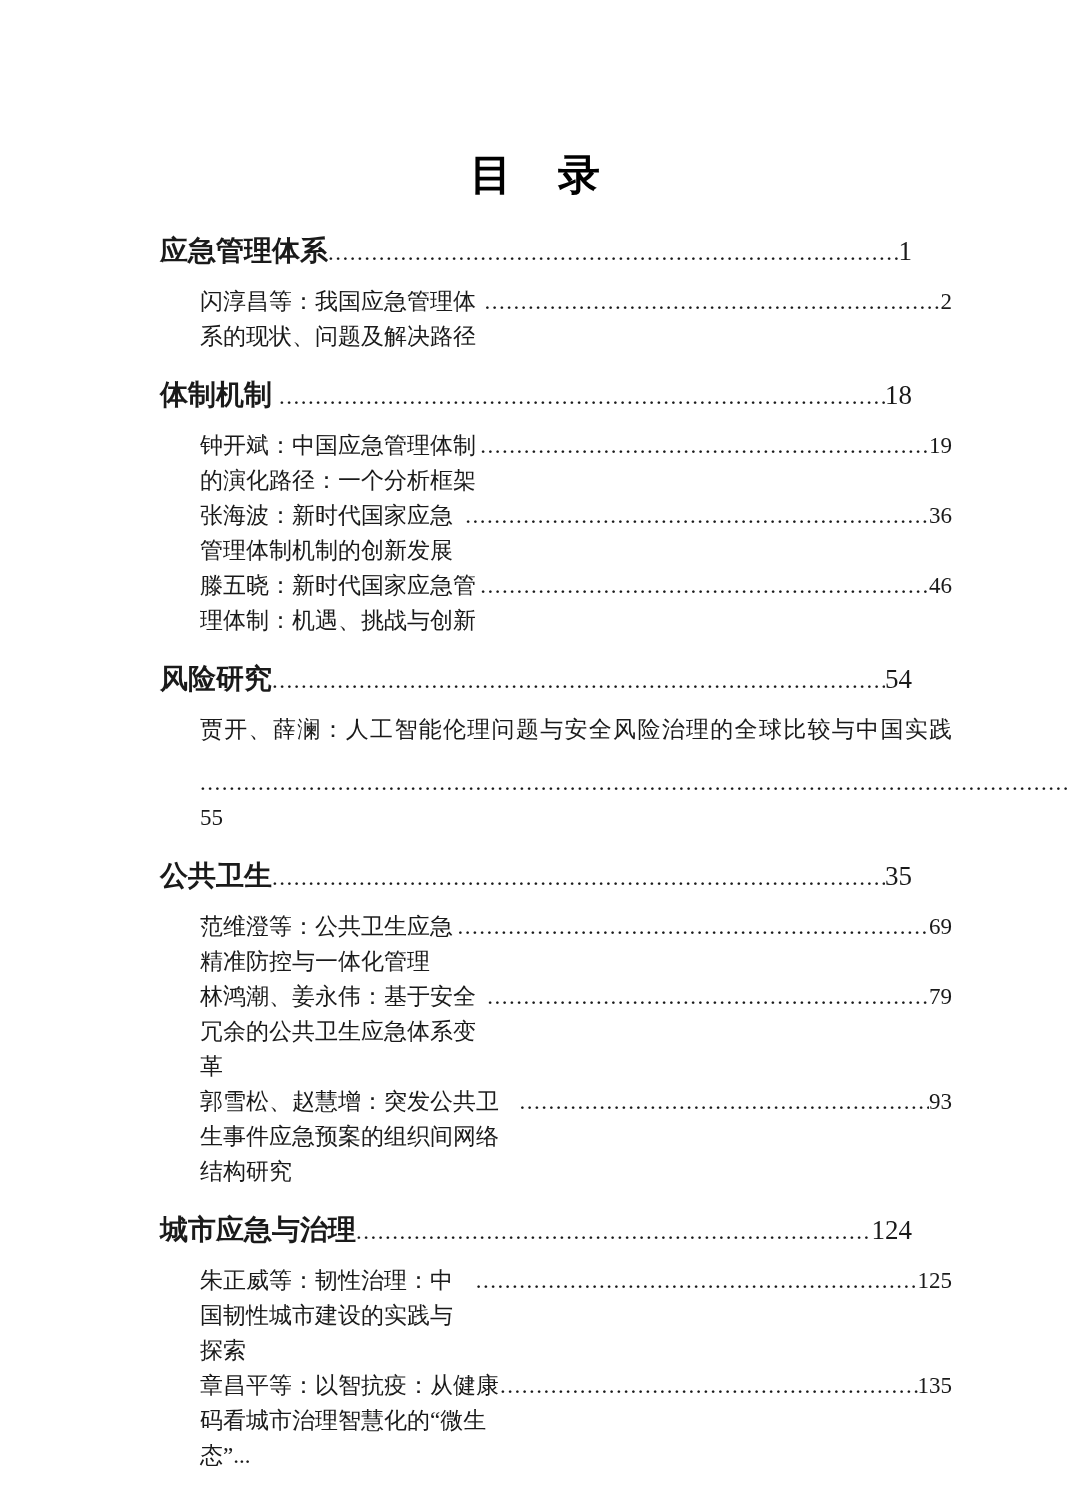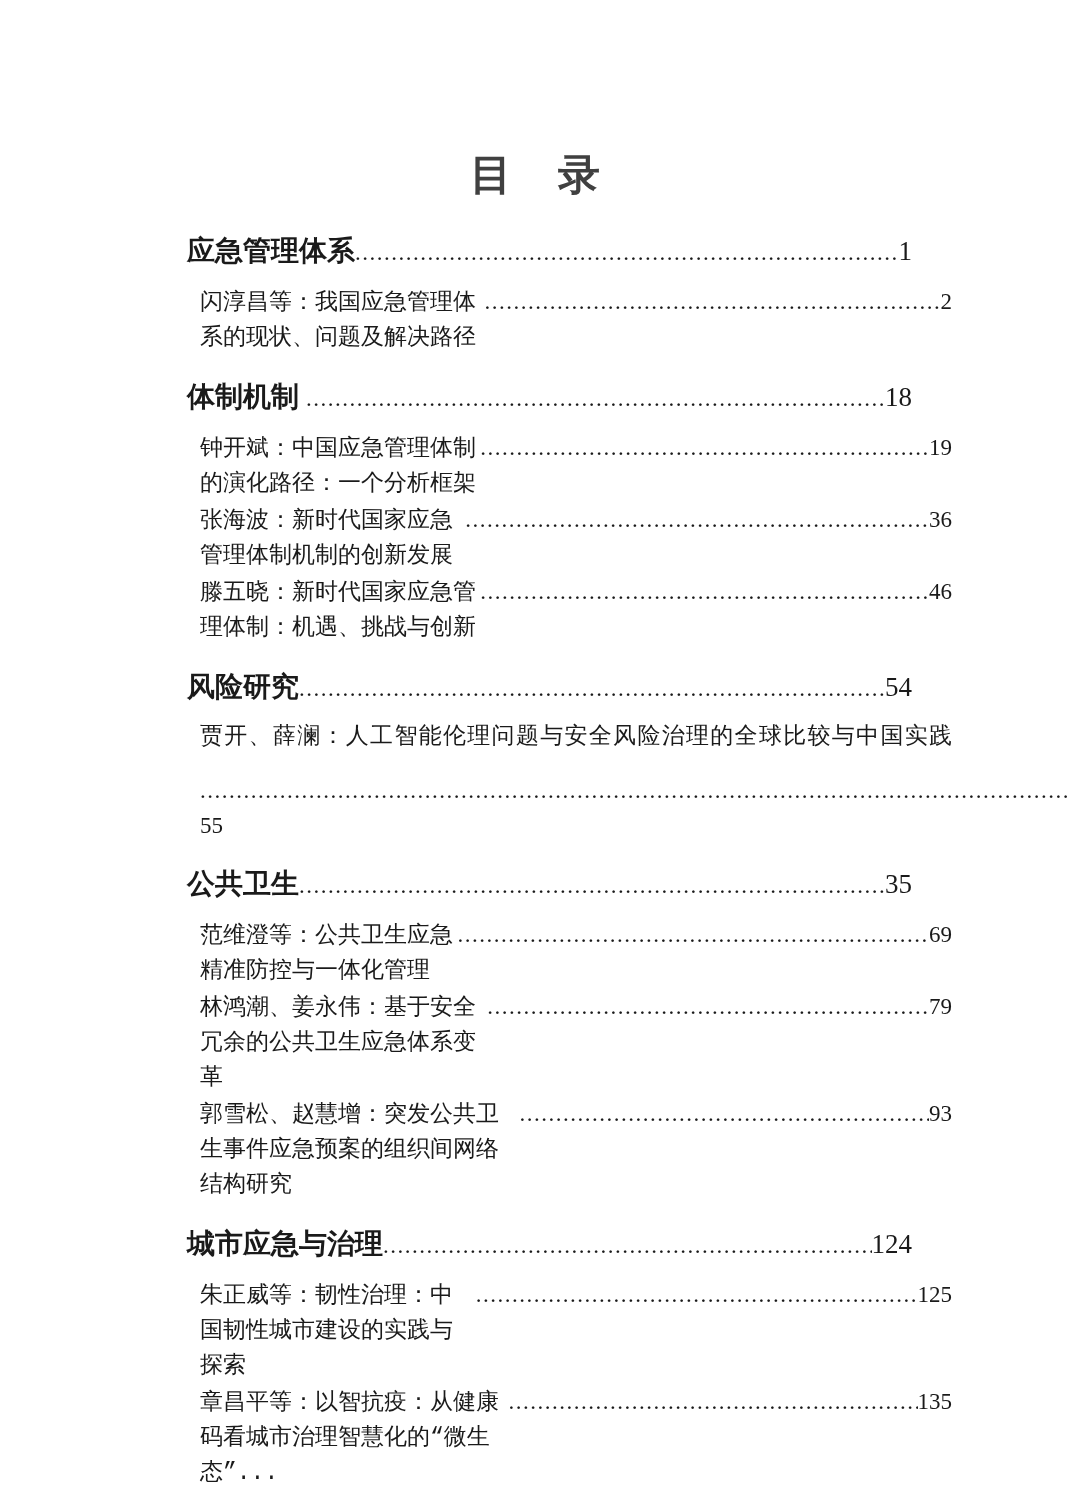--- a/index.html
+++ b/index.html
@@ -40,31 +40,30 @@
   .row-section {
     margin-top: 18px;
     margin-bottom: 8px;
     line-height: 46px;
   }
   .row-section .toc-text {
     font-family: Liberation Serif, serif;
     font-weight: 700;
     font-size: 28px;
     white-space: pre;
-    margin-left: 27px;
   }
   .row-section .page-num { font-size: 27px; }
 
   
   .row-item {
     padding-left: 40px;
     line-height: 35px;
   }
   .row-item .toc-text {
-    font-family: Liberation Mono, monospace;
+    font-family: Liberation Serif, serif;
     font-size: 23px;
   }
 
   
   .row-full { display: block; }
   .row-full .toc-text {
     display: block;
     text-align: justify;
     text-align-last: justify;
   }
@@ -90,21 +89,21 @@
     font-family: "Liberation Serif", "DejaVu Serif", serif;
     font-weight: 400;
     font-size: 23px;
     white-space: nowrap;
   }
 </style>
 </head>
 <body>
 
 <div class="page">
-  <h1 class="doc-title" style="color: #404040;">目　录</h1>
+  <h1 class="doc-title" style="color: #000000;">目　录</h1>
   <div class="toc-list">
       <div class="row row-section">
         <span class="toc-text">应急管理体系</span>
         <span class="leader"></span>
         <span class="page-num">1</span>
       </div>
       <div class="row row-item">
         <span class="toc-text">闪淳昌等：我国应急管理体系的现状、问题及解决路径</span>
         <span class="leader"></span>
         <span class="page-num">2</span>

